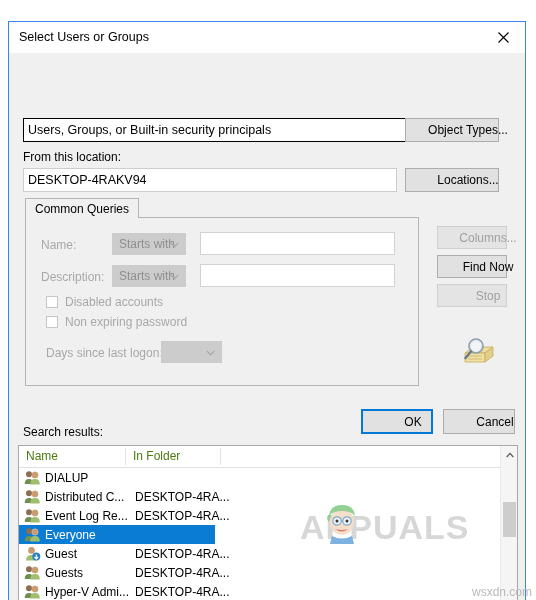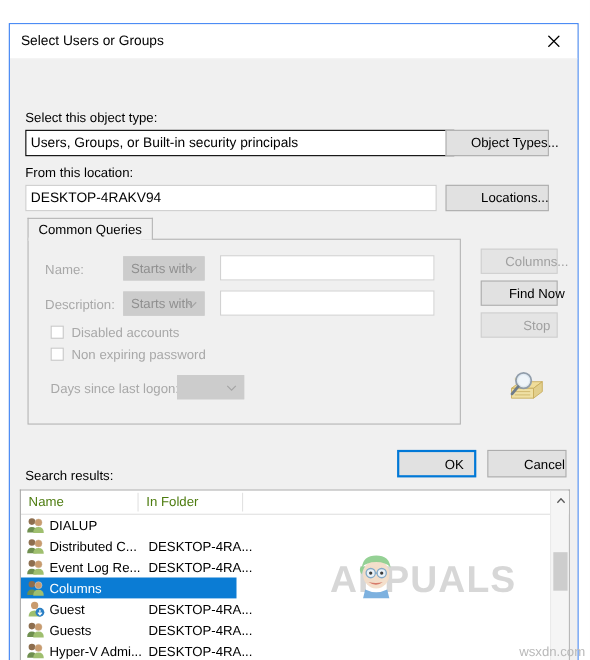--- a/index.html
+++ b/index.html
@@ -308,21 +308,20 @@
       <div class="title-text">Select Users or Groups</div>
       <div class="close-btn">
         <svg width="11" height="11" viewBox="0 0 11 11">
           <path d="M0.5 0.5 L10.5 10.5 M10.5 0.5 L0.5 10.5" stroke="#000" stroke-width="1.1" fill="none"></path>
         </svg>
       </div>
     </div>
 
     <div class="body-area">
 
-      <div class="lbl" style="left:14px; top:46px;">Select this object type:</div>
       <div class="txtfield focused" style="left:14px; top:64px; width:390px; height:24px;">Users, Groups, or Built-in security principals</div>
       <div class="btn" style="left:396px; top:64px; width:94px; height:24px;">Object Types...</div>
 
       <div class="lbl" style="left:14px; top:96px;">From this location:</div>
       <div class="txtfield plain" style="left:14px; top:114px; width:374px; height:24px;">DESKTOP-4RAKV94</div>
       <div class="btn" style="left:396px; top:114px; width:94px; height:24px;">Locations...</div>
 
       <div class="tabpanel"></div>
       <div class="tabstrip">
         <div class="tab">Common Queries</div>
@@ -437,21 +436,21 @@
               <span class="rfolder">DESKTOP-4RA...</span>
             </div>
             <div class="row selected" style="width: 196px;">
               <span class="ricon"><svg width="17" height="15" viewBox="0 0 17 15">
                   <circle cx="5" cy="4.2" r="3" fill="#8d6e4f"></circle>
                   <path d="M0.7 14 q0 -5 4.3 -5 q4.3 0 4.3 5 Z" fill="#6f8f4f"></path>
                   <circle cx="11" cy="5" r="3.2" fill="#c99b6e"></circle>
                   <path d="M6.2 14.5 q0 -5.4 4.8 -5.4 q4.8 0 4.8 5.4 Z" fill="#9fbf6f"></path>
                   <circle cx="11" cy="5" r="3.2" fill="none" stroke="#cfe6f7" stroke-width="0.4"></circle>
                 </svg></span>
-              <span class="rname">Columns</span>
+              <span class="rname">Everyone</span>
               <span class="rfolder"></span>
             </div>
             <div class="row">
               <span class="ricon"><svg width="17" height="15" viewBox="0 0 17 15">
                   <circle cx="7.5" cy="4.4" r="3.3" fill="#c99b6e"></circle>
                   <path d="M2 14.5 q0 -5.6 5.5 -5.6 q5.5 0 5.5 5.6 Z" fill="#9fbf6f"></path>
                   <circle cx="12.3" cy="10.6" r="4" fill="#2b7fc4"></circle>
                   <path d="M12.3 8.4 L12.3 12.6 M10.5 11 L12.3 12.9 L14.1 11" stroke="#fff" stroke-width="1.1" fill="none"></path>
                 </svg></span>
               <span class="rname">Guest</span>

